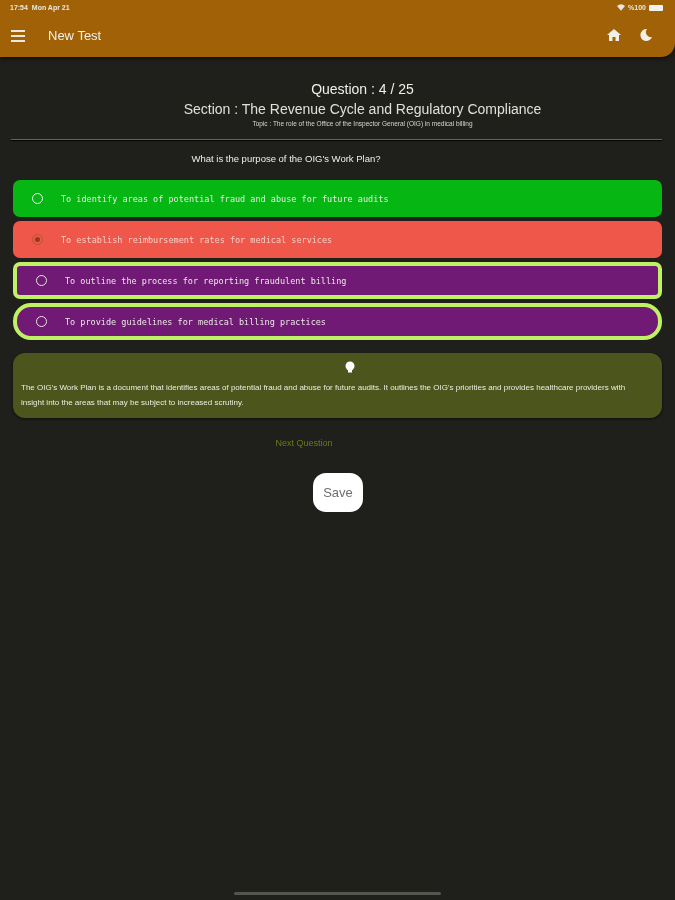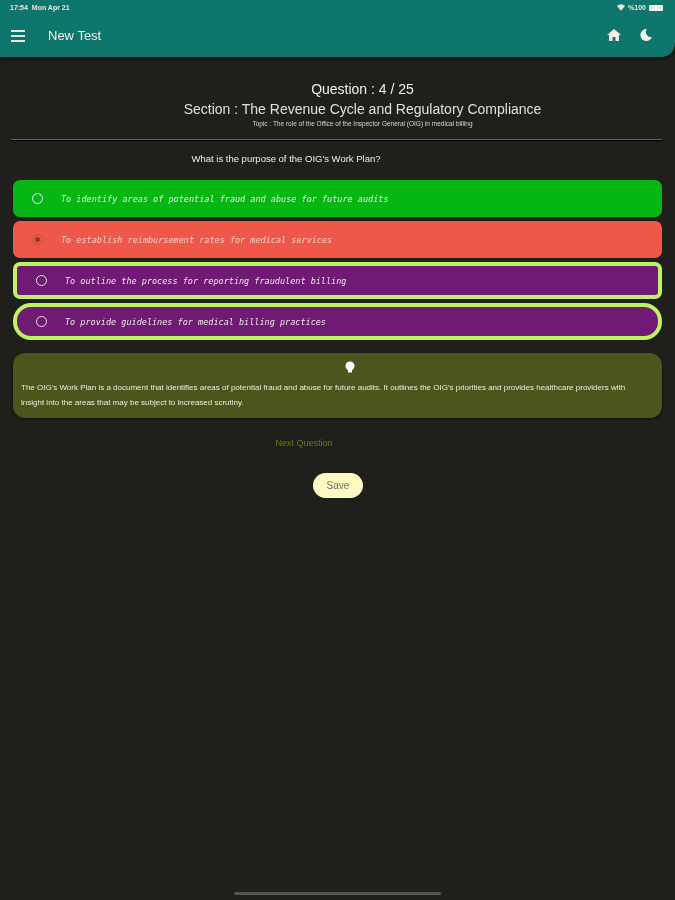--- a/index.html
+++ b/index.html
@@ -1,50 +1,50 @@
 <!DOCTYPE html>
 <html><head>
 <meta charset="utf-8">
 <style>
   html, body { margin:0; padding:0; }
   body { width:675px; height:900px; background:#1f201b; font-family:"Liberation Sans", sans-serif; color:#e8e8e0; position:relative; overflow:hidden; }
-  .appbar { position:absolute; left:0; top:0; width:675px; height:57px; background:#0f766e; border-bottom-right-radius:14px; box-shadow:0 2px 4px rgba(0,0,0,0.5); }
+  .appbar { position:absolute; left:0; top:0; width:675px; height:57px; background:#a16207; border-bottom-right-radius:14px; box-shadow:0 2px 4px rgba(0,0,0,0.5); }
   .status { position:absolute; top:4px; font-size:7px; font-weight:bold; color:#e8e8e0; }
   .status.left { left:10px; }
   .status.right { right:12px; display:flex; align-items:center; gap:3px; }
   .battery { width:14px; height:6px; background:#f0f0f0; border-radius:1px; display:inline-block; }
   .menu-btn { position:absolute; left:11px; top:30px; width:14px; height:12px; cursor:pointer; }
   .menu-btn span { display:block; height:2px; background:#e8e8e0; margin-bottom:3px; }
   .title { position:absolute; left:48px; top:28px; font-size:13px; color:#f0f0e8; }
   .icon-btn { position:absolute; top:27px; width:18px; height:18px; cursor:pointer; }
   .home { left:606px; }
   .moon { left:638px; }
   .header { position:absolute; top:81px; left:0; width:669px; text-align:center;margin-left:28px; }
   .qnum { font-size:14px; color:#f0f0e8; }
   .section { font-size:14px; color:#e0e0d8; margin-top:4px; }
   .topic { font-size:6.5px; color:#d8d8d0; margin-top:3px; }
   .divider { position:absolute; left:11px; top:139px; width:651px; height:1px; background:#6b6b1e; box-shadow:0 1px 1px #000; }
   .question { position:absolute; top:153px; left:0; width:572px; text-align:center; font-size:9.5px; color:#f0f0e8; }
-  .option { position:absolute; left:13px; width:649px; height:37px; border-radius:7px; box-sizing:border-box; display:flex; align-items:center; cursor:pointer;font-style:italic; }
+  .option { position:absolute; left:13px; width:649px; height:37px; border-radius:7px; box-sizing:border-box; display:flex; align-items:center; cursor:pointer; }
   .option .radio { width:9px; height:9px; border:1.5px solid #e8e8e0; border-radius:50%; margin-left:19px; position:relative; }
   .option .label { margin-left:18px; font-family:"DejaVu Sans Mono", monospace; font-size:8.5px; color:#eaeae2; }
   .opt-correct { top:180px; background:#06b714; }
   .opt-correct .radio { border-color:#dfe; }
   .opt-wrong { top:221px; background:#ef574b; }
   .opt-wrong .radio { border-color:#b7572f; background:#ef574b; }
   .opt-wrong .radio::after { content:""; position:absolute; left:2px; top:2px; width:5px; height:5px; background:#8a3e1a; border-radius:50%; }
   .opt-wrong .label { color:#f5d0c8; }
   .opt-plain { background:#701a75; border:4px solid #bef264; }
   .opt-3 { top:262px; }
   .opt-4 { top:303px;border-radius:18px; }
   .explain { position:absolute; left:13px; top:353px; width:649px; height:65px; background:#4c561c; border-radius:12px; box-shadow:0 1px 3px rgba(0,0,0,0.6); }
   .bulb { position:absolute; left:332px; top:8px; }
   .explain-text { position:absolute; left:8px; top:27px; right:16px; font-size:8px; line-height:15px; color:#ecece0; }
   .next-btn { position:absolute; top:438px; left:0; width:608px; text-align:center; font-size:9px; color:#697a18; cursor:pointer; }
-  .save-btn { position:absolute; left:313px; top:473px; width:50px; height:25px; border-radius:13px; background:#fef9c3; color:#6f6f6a; font-size:10px; display:flex; align-items:center; justify-content:center; cursor:pointer; }
+  .save-btn { position:absolute; left:313px; top:473px; width:50px; height:39px; border-radius:13px; background:#ffffff; color:#6f6f6a; font-size:13px; display:flex; align-items:center; justify-content:center; cursor:pointer; }
   .home-indicator { position:absolute; left:234px; top:892px; width:207px; height:3px; border-radius:2px; background:#55554f; }
 </style>
 </head>
 <body>
 
 <div class="appbar">
   <div class="status left">
     <span>17:54</span>&nbsp;&nbsp;<span>Mon Apr 21</span>
   </div>
   <div class="status right">

